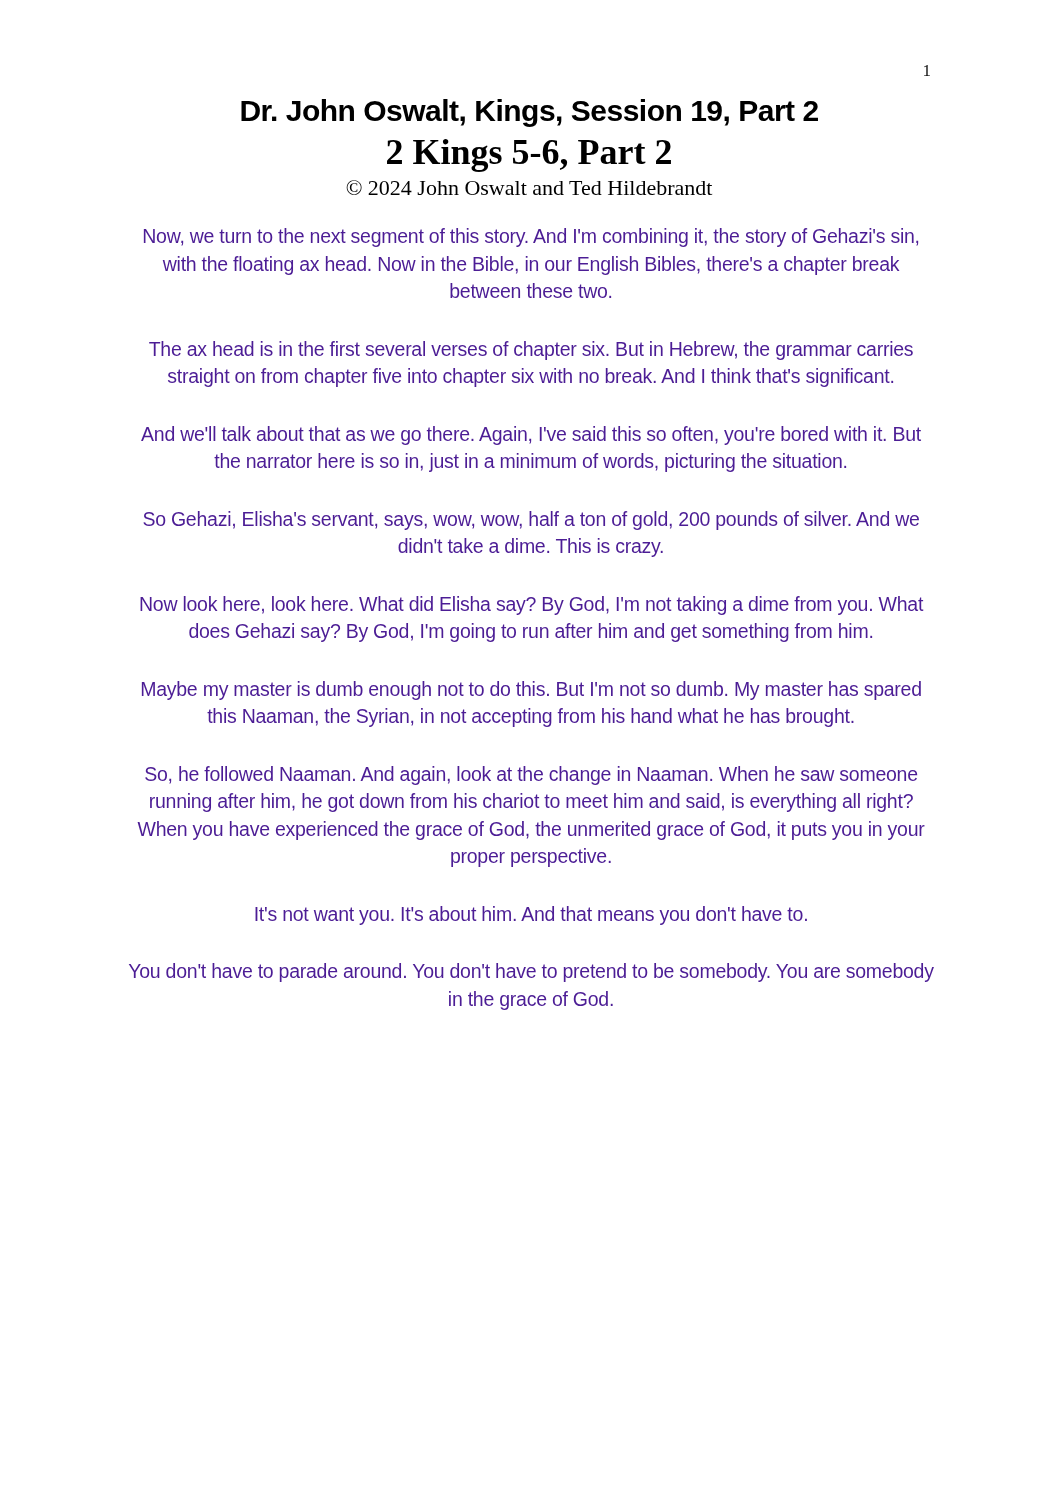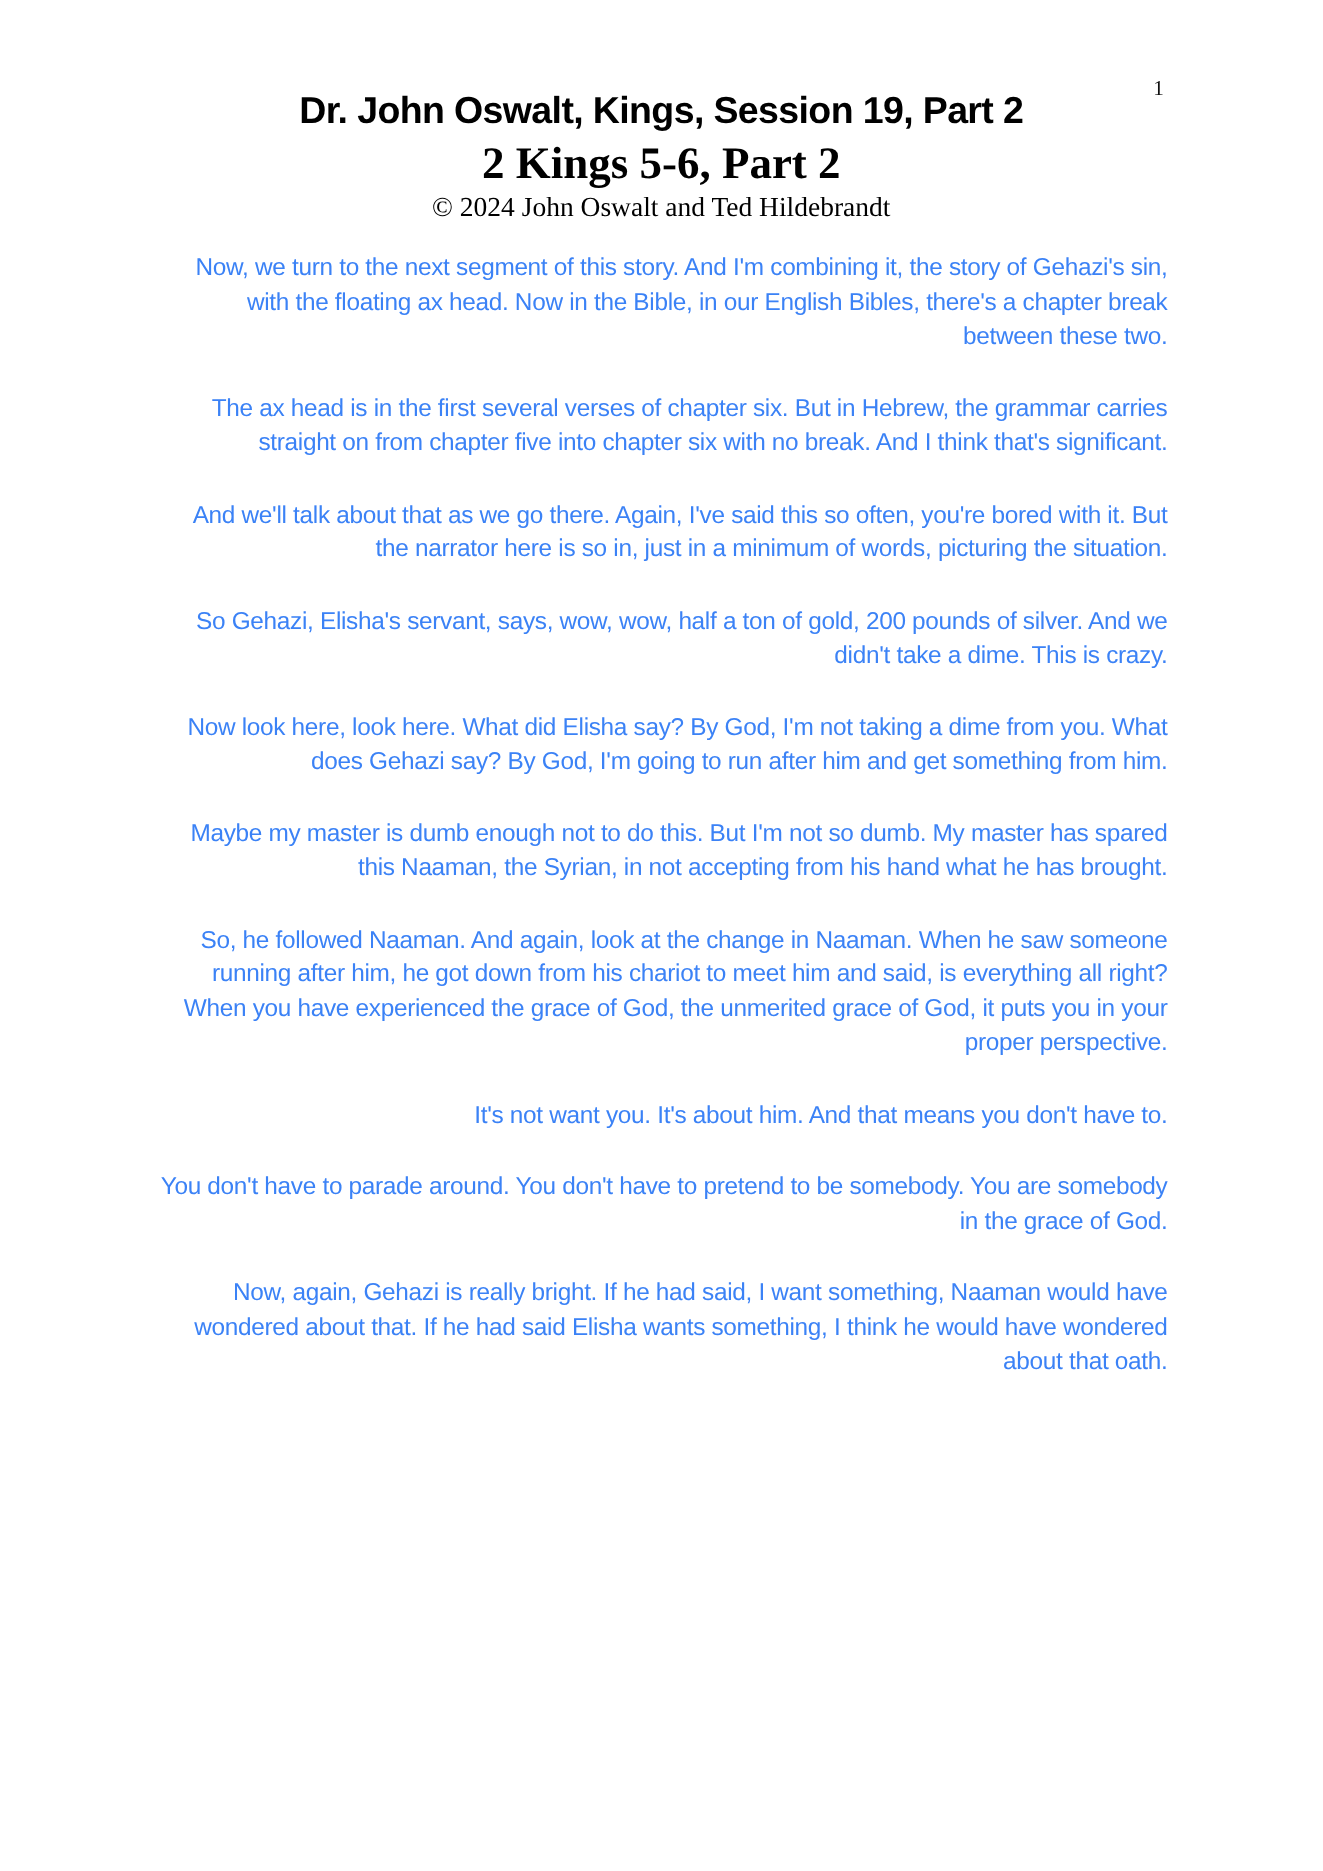--- a/index.html
+++ b/index.html
@@ -18,21 +18,21 @@
   .page-number {
     position: absolute;
     top: 61px;
     right: 127px;
     font-family: "Liberation Serif", serif;
     font-size: 17px;
     line-height: 20px;
     color: #111111;
   }
   .doc-header {
-    padding-top: 70px;
+    padding-top: 92px;
     text-align: center;
     color: #000000;
   }
   .title-main {
     margin: 0;
     font-family: "Liberation Sans", sans-serif;
     font-weight: 700;
     font-size: 30px;
     line-height: 38px;
     letter-spacing: -0.5px;
@@ -49,22 +49,22 @@
     font-weight: 400;
     font-size: 22px;
     line-height: 27px;
   }
   .doc-body {
     margin: 22px 124px 0 128px;
     font-family: "Liberation Sans", sans-serif;
     font-size: 19.5px;
     line-height: 27.5px;
     letter-spacing: -0.25px;
-    color: #3b82f6;
-    text-align: right;
+    color: #4c1d95;
+    text-align: center;
   }
   .doc-body p {
     margin: 0 0 30px 0;
   }
 </style>
 </head>
 <body>
 
 <div class="page">
 
@@ -79,16 +79,15 @@
   <main class="doc-body">
     <p>Now, we turn to the next segment of this story. And I'm combining it, the story of Gehazi's sin, with the floating ax head. Now in the Bible, in our English Bibles, there's a chapter break between these two.</p>
     <p>The ax head is in the first several verses of chapter six. But in Hebrew, the grammar carries straight on from chapter five into chapter six with no break. And I think that's significant.</p>
     <p>And we'll talk about that as we go there. Again, I've said this so often, you're bored with it. But the narrator here is so in, just in a minimum of words, picturing the situation.</p>
     <p>So Gehazi, Elisha's servant, says, wow, wow, half a ton of gold, 200 pounds of silver. And we didn't take a dime. This is crazy.</p>
     <p>Now look here, look here. What did Elisha say? By God, I'm not taking a dime from you. What does Gehazi say? By God, I'm going to run after him and get something from him.</p>
     <p>Maybe my master is dumb enough not to do this. But I'm not so dumb. My master has spared this Naaman, the Syrian, in not accepting from his hand what he has brought.</p>
     <p>So, he followed Naaman. And again, look at the change in Naaman. When he saw someone running after him, he got down from his chariot to meet him and said, is everything all right? When you have experienced the grace of God, the unmerited grace of God, it puts you in your proper perspective.</p>
     <p>It's not want you. It's about him. And that means you don't have to.</p>
     <p>You don't have to parade around. You don't have to pretend to be somebody. You are somebody in the grace of God.</p>
-    <p>Now, again, Gehazi is really bright. If he had said, I want something, Naaman would have wondered about that. If he had said Elisha wants something, I think he would have wondered about that oath.</p>
   </main>
 
 </div>
 
 </body></html>

